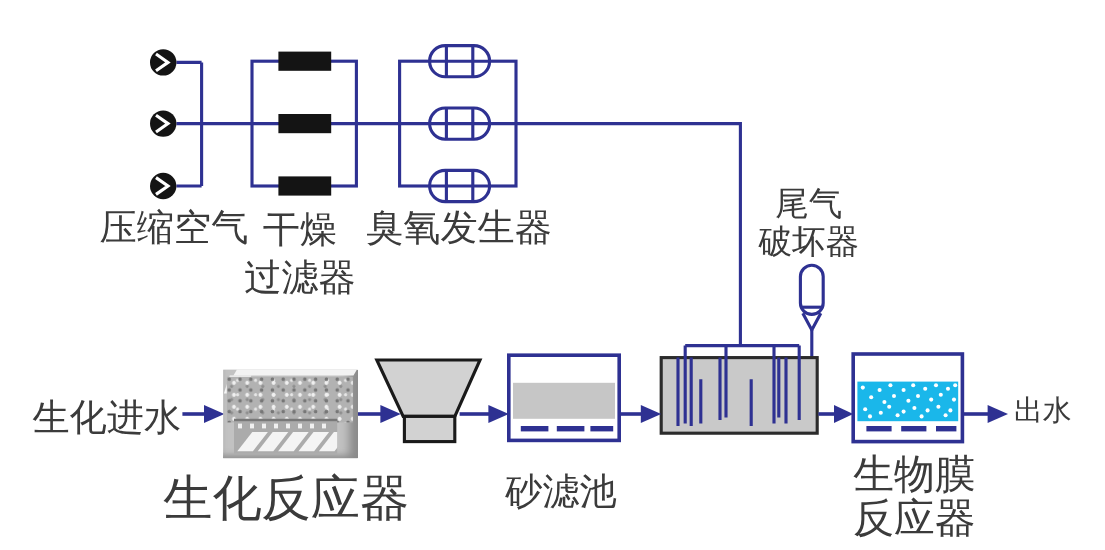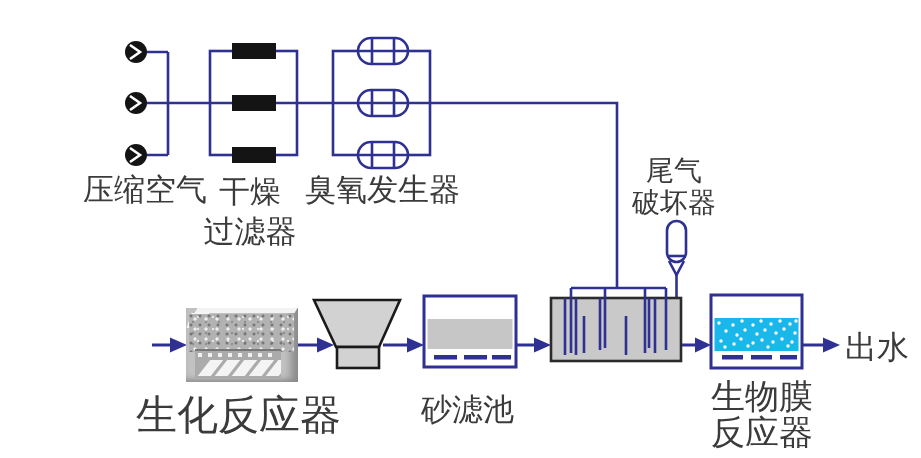--- a/index.html
+++ b/index.html
@@ -210,27 +210,28 @@
     <span>过滤器</span>
   </div>
 
   <div class="label" style="left:305px;top:172px;font-size:31px;">臭氧发生器</div>
 
   <div class="label center" style="left:628px;top:155px;width:92px;font-size:28px;line-height:32px;">
     <span>尾气</span>
     <span>破坏器</span>
   </div>
 
+  <div class="label" style="left:27px;top:330px;font-size:31px;">生化进水</div>
 
   <div class="label" style="left:136px;top:391px;font-size:41px;">生化反应器</div>
 
 
   <div class="label" style="left:421px;top:392px;font-size:31px;">砂滤池</div>
 
 
   <div class="label center" style="left:708px;top:379px;width:108px;font-size:34px;line-height:36px;">
     <span>生物膜</span>
     <span>反应器</span>
   </div>
 
-  <div class="label" style="left:845px;top:329px;font-size:32px;">出水</div>
+  <div class="label" style="left:845px;top:329px;font-size:24px;">出水</div>
 
 </div>
 
 </body></html>

